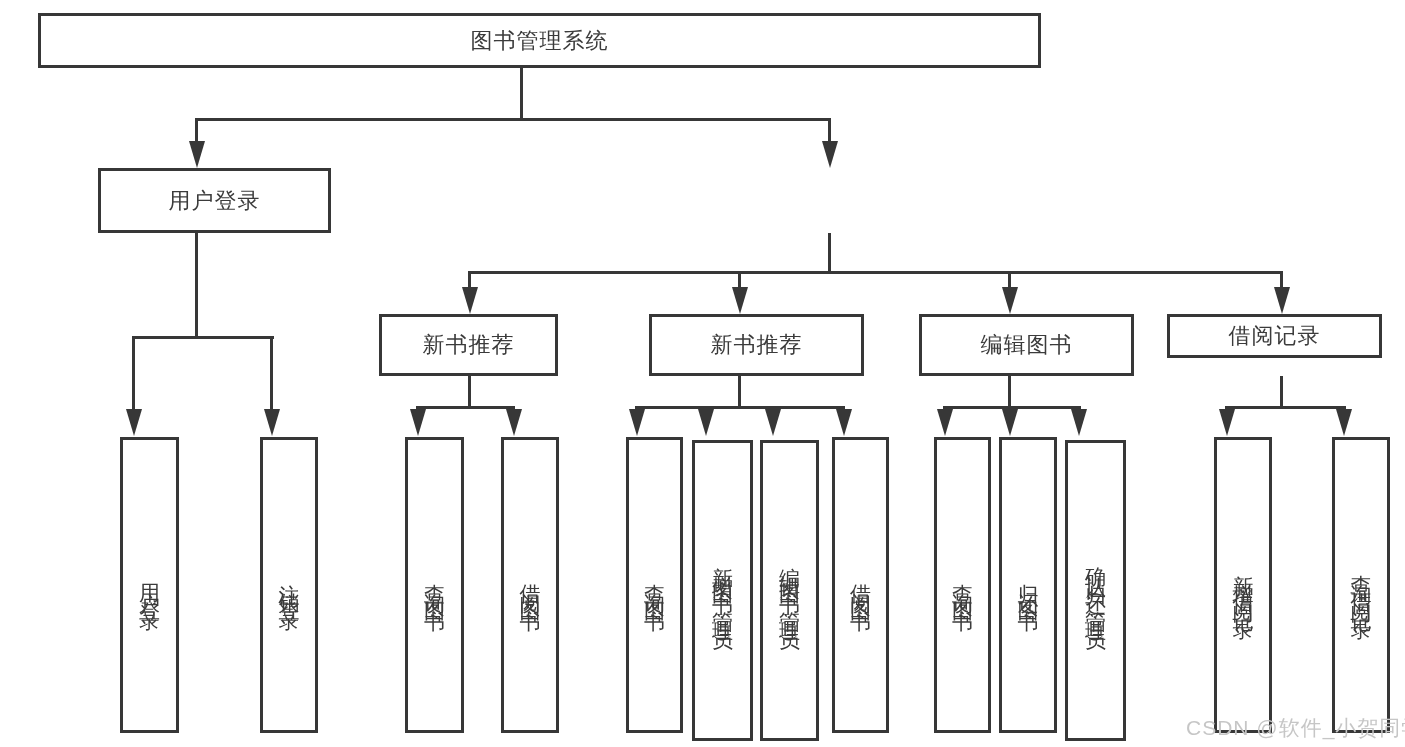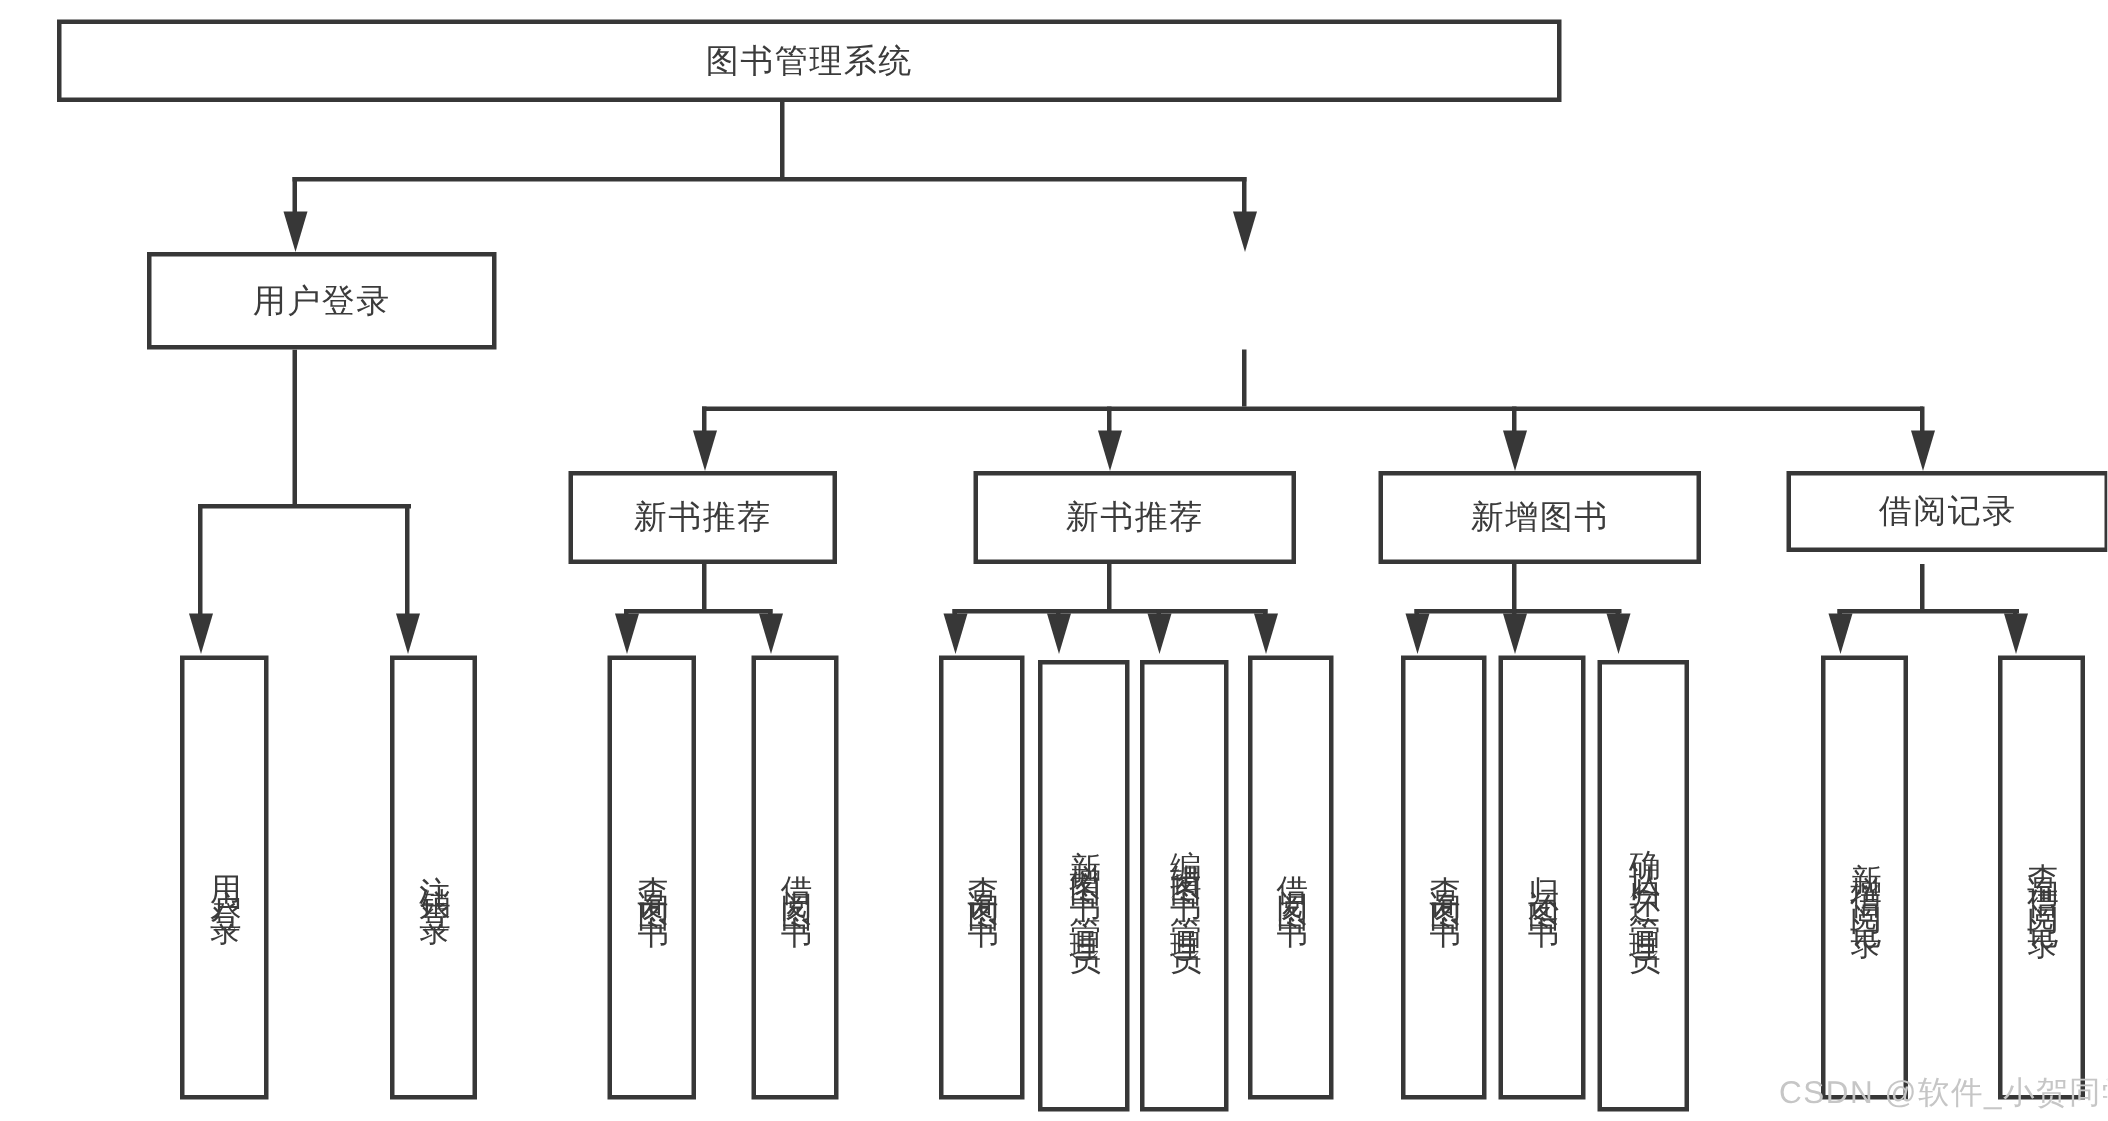--- a/index.html
+++ b/index.html
@@ -117,23 +117,23 @@
     <span>用户登录</span>
   </div>
 
   <div class="box hbox" style="left:363px;top:314px;width:179px;height:62px;">
     <span>新书推荐</span>
   </div>
   <div class="box hbox" style="left:633px;top:314px;width:215px;height:62px;">
     <span>新书推荐</span>
   </div>
   <div class="box hbox" style="left:903px;top:314px;width:215px;height:62px;">
-    <span>新增图书</span>
+    <span>编辑图书</span>
   </div>
-  <div class="box hbox" style="left:1175px;top:314px;width:215px;height:54px;">
+  <div class="box hbox" style="left:1151px;top:314px;width:215px;height:44px;">
     <span>借阅记录</span>
   </div>
 
   <div class="box vbox" style="left:104px;top:437px;width:59px;height:296px;">
     <span>用户登录</span>
   </div>
   <div class="box vbox" style="left:244px;top:437px;width:58px;height:296px;">
     <span>注销登录</span>
   </div>
 

